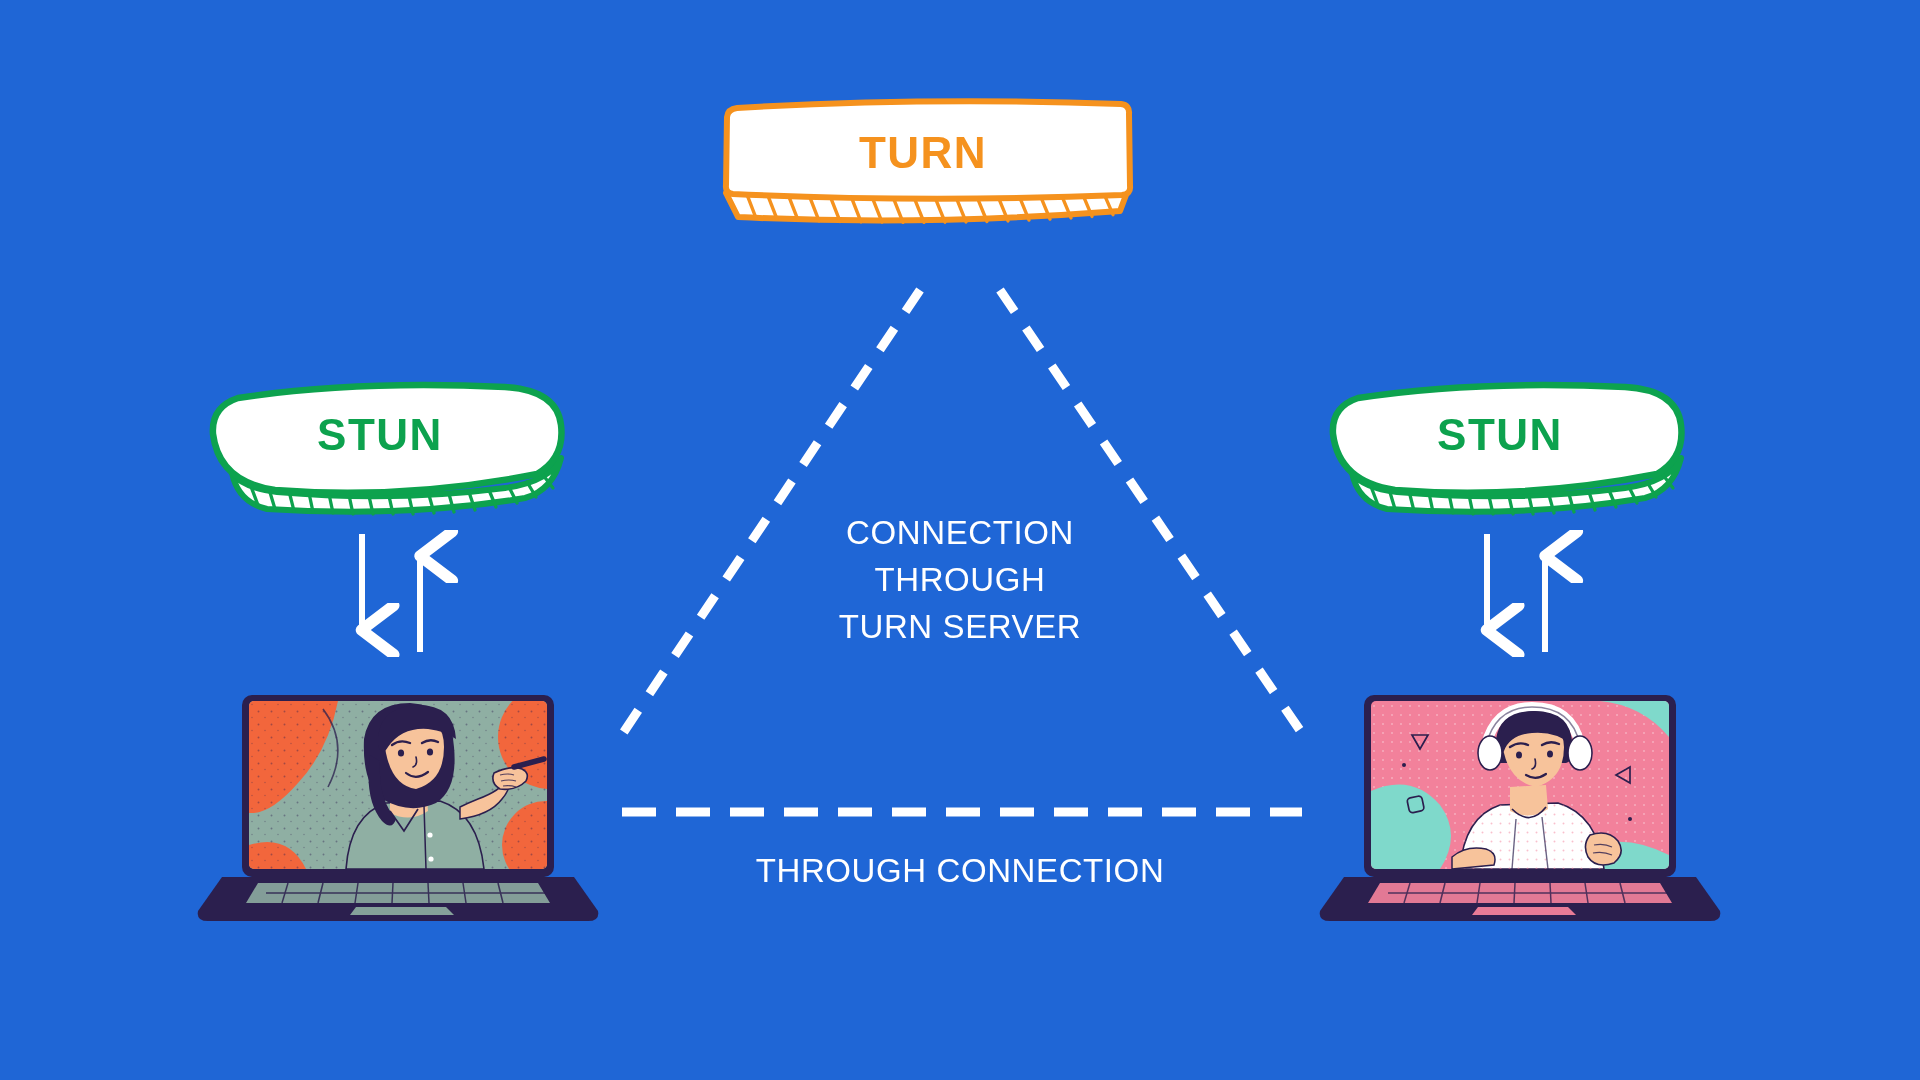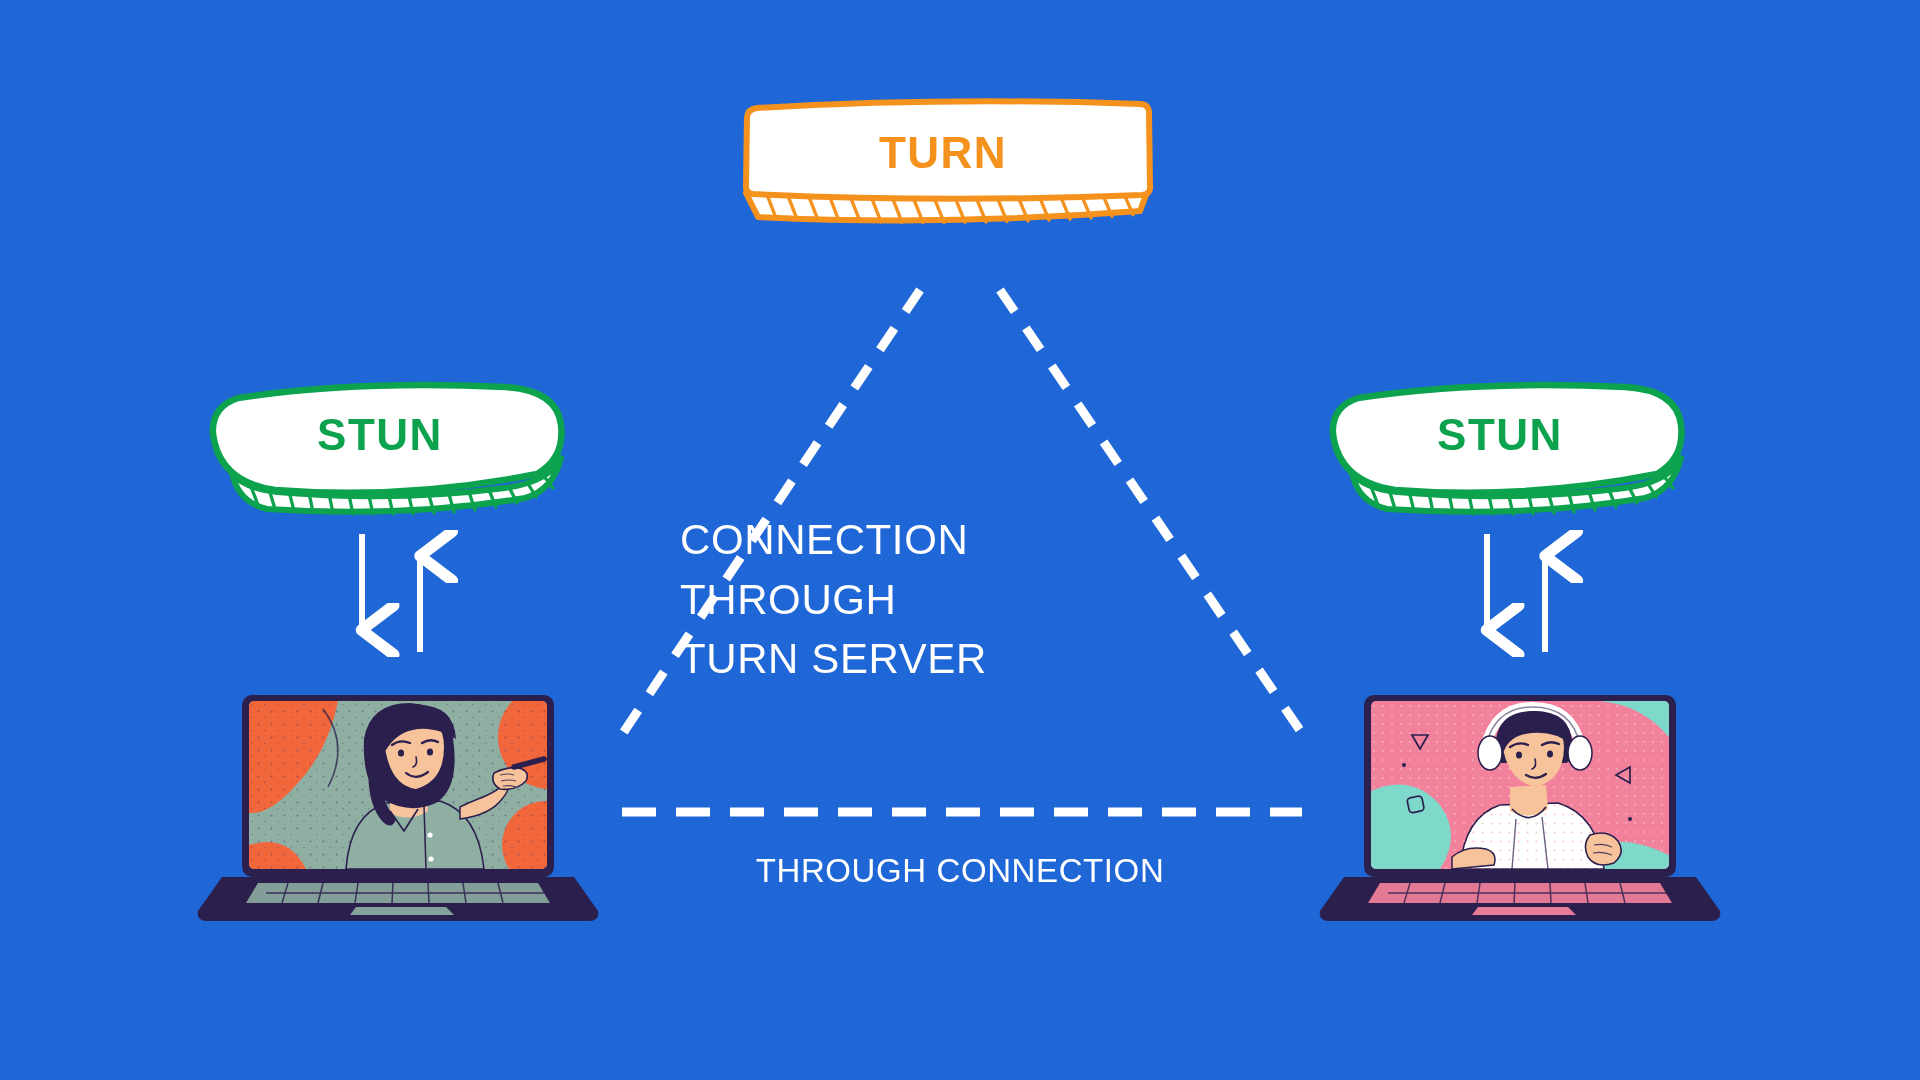--- a/index.html
+++ b/index.html
@@ -22,22 +22,23 @@
     left:0; right:0;
     text-align:center;
     font-weight:bold;
     letter-spacing:1.5px;
     user-select:none;
   }
 
   
   .center-text {
     position:absolute;
+    text-align:center;
     color:#FFFFFF;
-    font-size:42px;
+    font-size:33px;
     line-height:1.42;
     letter-spacing:0.6px;
     font-weight:400;
     white-space:pre-line;
   }
   .direct-text {
     position:absolute;
     text-align:center;
     color:#FFFFFF;
     font-size:33px;
@@ -78,21 +79,21 @@
         <path d="M0.4,2.2 L4.5,7.6 L8.6,2.2" fill="none" stroke="#FFFFFF" stroke-width="1.9" stroke-linecap="round" stroke-linejoin="round"></path>
       </marker>
       <marker id="ah-up-r" markerWidth="9" markerHeight="9" refX="4.5" refY="1.5" orient="auto" markerUnits="strokeWidth">
         <path d="M0.4,6.9 L4.5,1.5 L8.6,6.9" fill="none" stroke="#FFFFFF" stroke-width="1.9" stroke-linecap="round" stroke-linejoin="round"></path>
       </marker>
     </defs>
     <line x1="22" y1="4" x2="22" y2="100" stroke="#FFFFFF" stroke-width="6" marker-end="url(#ah-down-r)"></line>
     <line x1="80" y1="122" x2="80" y2="26" stroke="#FFFFFF" stroke-width="6" marker-end="url(#ah-up-r)"></line>
   </svg>
 
-  <div class="badge-wrap" style="left:728px;top:95px;width:430px;height:135px;">
+  <div class="badge-wrap" style="left:708px;top:95px;width:430px;height:135px;">
     <svg style="position:absolute;left:0;top:0;width:430px;height:135px;" viewBox="0 0 430 135">
 
       <path d="M18,98 L30,122 Q215,131 412,116 L421,92 Q216,107 18,98 Z" fill="#FFFFFF" stroke="#F5921E" stroke-width="6" stroke-linejoin="round"></path>
       <g stroke="#F5921E" stroke-width="3.4" stroke-linecap="round">
         <line x1="39" y1="99.6" x2="48" y2="123"></line>
         <line x1="60" y1="100.8" x2="69" y2="124.2"></line>
         <line x1="81" y1="101.8" x2="90" y2="125.1"></line>
         <line x1="102" y1="102.6" x2="111" y2="125.8"></line>
         <line x1="123" y1="103.3" x2="132" y2="126.4"></line>
         <line x1="144" y1="103.9" x2="153" y2="126.8"></line>

